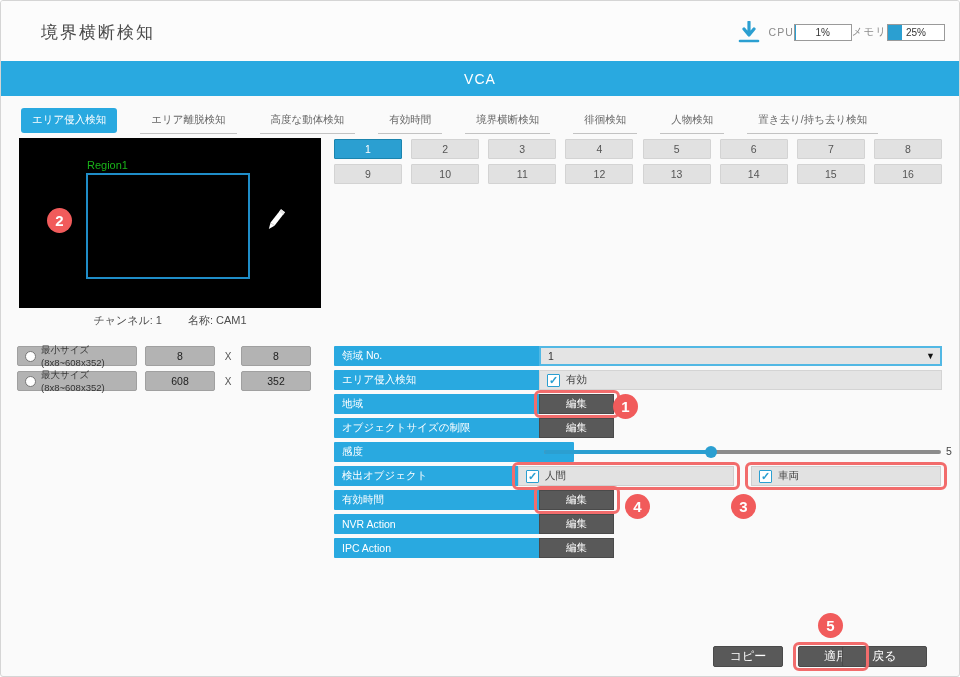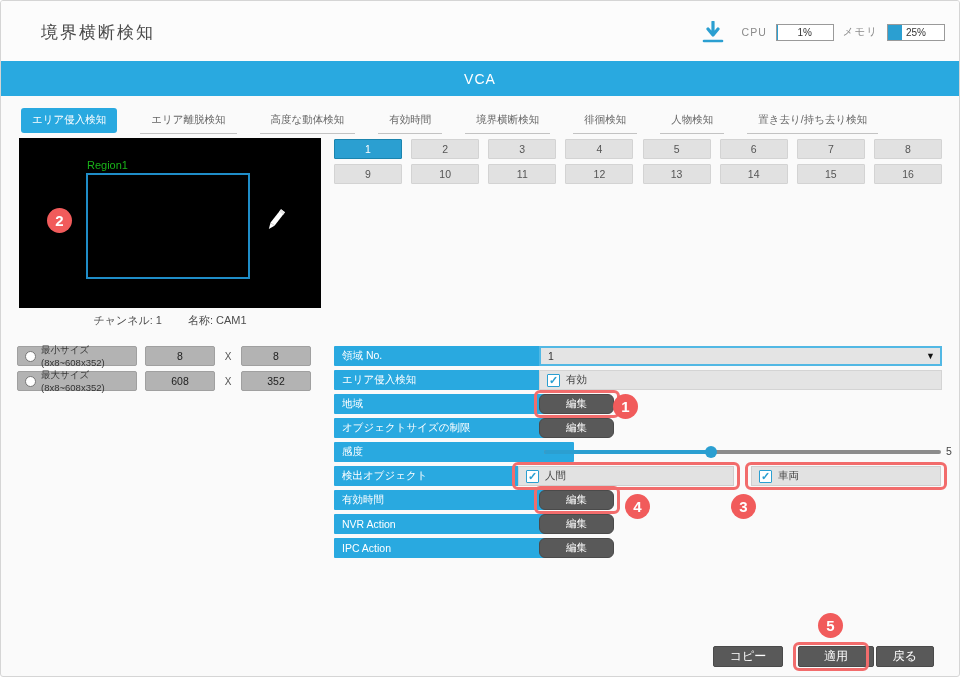--- a/index.html
+++ b/index.html
@@ -6,21 +6,21 @@
   body { margin: 0; background: #ffffff; font-family: "Liberation Sans", sans-serif; }
   .page {
     position: relative; width: 960px; height: 677px;
     background: #fafafa; border: 1px solid #d5d5d5; border-radius: 3px; overflow: hidden;
   }
   
   .header { position: absolute; top: 0; left: 0; right: 0; height: 60px; background: #fcfcfc; }
   .page-title {
     position: absolute; left: 40px; top: 20px; font-size: 17px; color: #4a4a4a; letter-spacing: 2px;
   }
-  .header-right { position: absolute; right: 14px; top: 20px; display: flex; align-items: center; gap: 9px; }
+  .header-right { position: absolute; right: 14px; top: 20px; display: flex; align-items: center; }
   .dl-icon { width: 24px; height: 22px; margin-right: 8px; }
   .stat-label { font-size: 10.5px; color: #8a8a8a; letter-spacing: 1px; }
   .stat-box {
     position: relative; width: 58px; height: 17px; border: 1px solid #9a9a9a; background: #ffffff;
     font-size: 10px; color: #333; overflow: hidden;
   }
   .stat-box .fill { position: absolute; left: 0; top: 0; bottom: 0; background: #2b9fd1; width: 0; }
   .stat-box .val { position: absolute; inset: 0; display: flex; align-items: center; justify-content: center; }
   
   .vca-banner {
@@ -85,21 +85,21 @@
     border: 1px solid #d4d4d4; display: flex; align-items: center; gap: 6px; padding-left: 7px;
   }
   .checkbox {
     width: 13px; height: 13px; background: #fff; border: 1px solid #2b9fd1; border-radius: 1px;
     display: flex; align-items: center; justify-content: center;
     font-size: 11px; font-weight: bold; color: #2b9fd1; line-height: 1; cursor: pointer; flex: none;
   }
   .check-label { font-size: 10.5px; color: #444; }
   .edit-btn {
     position: absolute; left: 205px; top: 0; width: 75px; height: 20px; background: #595959;
-    border: 1px solid #4a4a4a; border-radius: 6px; color: #fff; font-size: 10.5px;
+    border: 1px solid #4a4a4a; border-radius: 0; color: #fff; font-size: 10.5px;
     display: flex; align-items: center; justify-content: center; cursor: pointer;
   }
   
   .slider { position: absolute; left: 210px; top: 8px; width: 397px; height: 4px; background: #8c8c8c; border-radius: 2px; }
   .slider .fill { position: absolute; left: 0; top: 0; bottom: 0; background: #2b9fd1; border-radius: 2px; width: 0; }
   .slider .handle {
     position: absolute; right: -6px; top: -4px; width: 12px; height: 12px; border-radius: 50%;
     background: #2b9fd1; cursor: pointer;
   }
   .slider-value { position: absolute; left: 612px; top: 3px; font-size: 10.5px; color: #444; }
@@ -274,21 +274,21 @@
     <div class="edit-btn">編集</div>
   </div>
 
   <div class="srow" style="top:537px;">
     <div class="slabel">IPC Action</div>
     <div class="edit-btn">編集</div>
   </div>
 
   <div class="footer-btn" style="left:712px; width:70px;">コピー</div>
   <div class="footer-btn" style="left:797px; width:76px;">適用</div>
-  <div class="footer-btn" style="left:875px; width:58px;">戻る</div>
+  <div class="footer-btn" style="left:841px; width:85px;">戻る</div>
 
   <div class="hl" style="left:533px; top:389px; width:86px; height:28px;"></div>
   <div class="hl" style="left:511px; top:461px; width:228px; height:28px;"></div>
   <div class="hl" style="left:744px; top:461px; width:202px; height:28px;"></div>
   <div class="hl" style="left:533px; top:485px; width:86px; height:28px;"></div>
   <div class="hl" style="left:792px; top:641px; width:76px; height:29px;"></div>
 
   <div class="marker" style="left:612px; top:393px;">1</div>
   <div class="marker" style="left:46px; top:207px;">2</div>
   <div class="marker" style="left:730px; top:493px;">3</div>

